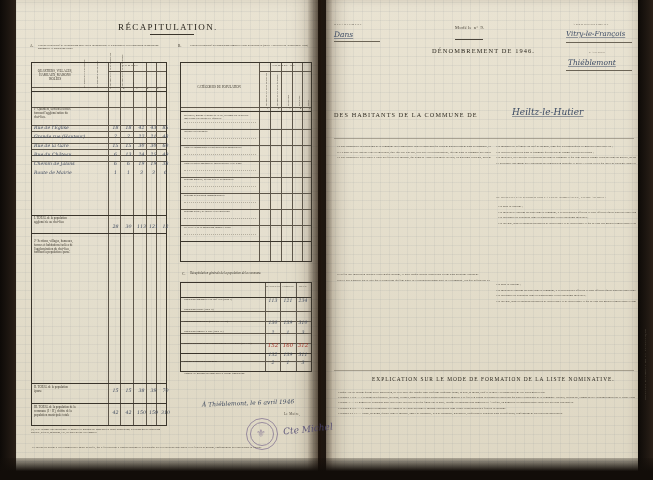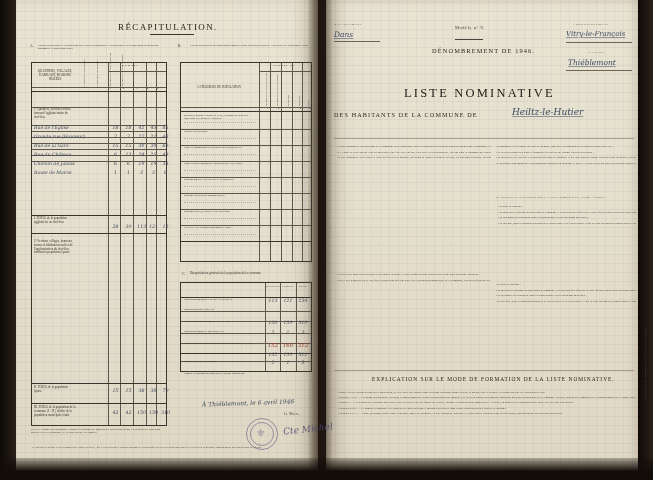--- a/index.html
+++ b/index.html
@@ -342,21 +342,20 @@
   <div class="fieldline" style="left:566px;top:42px;width:66px;"></div>
 
   <div class="fieldcap" style="left:589px;top:50px;">CANTON</div>
   <div class="hw" style="position:absolute;left:568px;top:58px;font-size:7.5px;">Thiéblemont</div>
   <div class="fieldline" style="left:566px;top:70px;width:66px;"></div>
 
   <div id="modele">Modèle n° 9.</div>
   <div id="denRule"></div>
   <div id="denTitle">DÉNOMBREMENT DE 1946.</div>
 
-  <div id="listeTitle">LISTE NOMINATIVE</div>
   <div id="listeSub">DES HABITANTS DE LA COMMUNE DE</div>
   <div class="hw" style="position:absolute;left:512px;top:107px;font-size:9px;text-align:right;">Heiltz-le-Hutier</div>
 
   <div class="hl" style="position:absolute;left:334px;top:138px;width:300px;height:1px;background:#6b6456;opacity:.5;"></div>
 
   <div id="instrLeft" class="microblock" style="left:333px;top:144px;width:158px;height:120px;font-size:2.9px;line-height:4.2px;">
       <div style="text-align: justify; margin-bottom: 1.4px; text-indent: 4px;">La liste nominative des habitants de la commune doit comprendre tous les habitants qui résident habituellement dans la commune, c'est-à-dire qui y habitent le plus ordinairement, qu'ils soient ou non présents au moment du recensement.</div>
       <div style="text-align: justify; margin-bottom: 1.4px; text-indent: 4px;">Il y a donc lieu d'y inscrire tous les individus, quel que soit leur âge, leur sexe ou leur nationalité, qui ont dans la commune un établissement permanent. Une habitation personnelle est considérée comme permanente s'il n'y a pas lieu de déduire qu'elle est momentanée ou nouvellement établie, ou qu'elle est occupée en étranger.</div>
       <div style="text-align: justify; margin-bottom: 1.4px; text-indent: 4px;">La liste nominative sera établie à l'aide des feuilles de ménage, qui donnent : dans la première section, les habitants résidents, présents dans la commune au moment du recensement ; dans la deuxième section, les habitants qui résident habituellement dans la commune, mais qui en sont momentanément absents.</div>
     </div>

